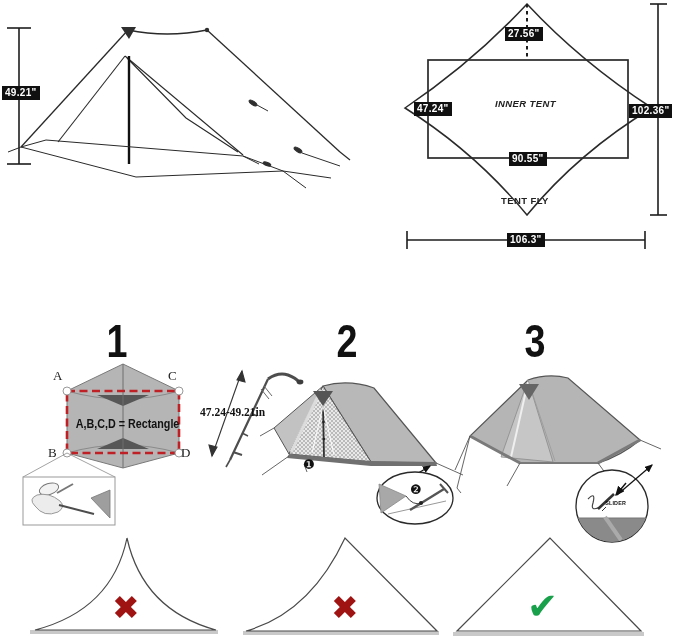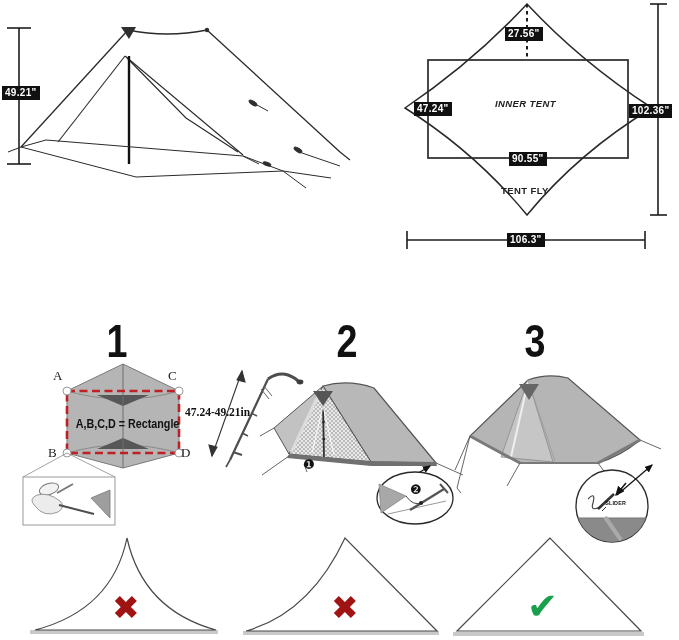--- a/index.html
+++ b/index.html
@@ -79,21 +79,21 @@
       <line x1="250" y1="231" x2="250" y2="249"></line>
       <line x1="12" y1="240" x2="250" y2="240"></line>
     </g>
   </svg>
   <span class="dim" style="left:505px;top:27px;">27.56"</span>
   <span class="dim" style="left:414px;top:102px;">47.24"</span>
   <span class="dim" style="left:629px;top:104px;">102.36"</span>
   <span class="dim" style="left:509px;top:152px;">90.55"</span>
   <span class="dim" style="left:507px;top:233px;">106.3"</span>
   <span class="plain" style="left:495px;top:98px;font-style:italic;">INNER TENT</span>
-  <span class="plain" style="left:501px;top:185px;">TENT FLY</span>
+  <span class="plain" style="left:501px;top:195px;">TENT FLY</span>
 
   <svg style="left:0;top:528px" width="679" height="112" viewBox="0 0 679 112">
     <rect x="30" y="102" width="188" height="4" fill="#c9c9c9"></rect>
     <rect x="243" y="103" width="196" height="4" fill="#c9c9c9"></rect>
     <rect x="453" y="104" width="191" height="4" fill="#c9c9c9"></rect>
     <path d="M35,102 Q112,82 127,10 Q143,82 216,102 Z" fill="#fff" stroke="#4a4a4a" stroke-width="1.2"></path>
     <path d="M345,10 Q310,85 246,103 L437,103 Z" fill="#fff" stroke="#4a4a4a" stroke-width="1.2"></path>
     <path d="M550,10 L457,103 L641,103 Z" fill="#fff" stroke="#4a4a4a" stroke-width="1.2"></path>
   </svg>
   <span class="wrong" style="left:112px;top:591px;">✖</span>
@@ -142,21 +142,21 @@
       <polygon points="227,16 222,25 230,27"></polygon>
       <polygon points="197,101 202,92 194,90"></polygon>
     </g>
   </svg>
   <span class="stepnum" style="left:95px;top:318px;">1</span>
   <span class="corner" style="left:53px;top:369px;">A</span>
   <span class="corner" style="left:168px;top:369px;">C</span>
   <span class="corner" style="left:48px;top:446px;">B</span>
   <span class="corner" style="left:181px;top:446px;">D</span>
   <span class="note" style="left:68px;top:418px;">A,B,C,D = Rectangle</span>
-  <span class="polerange" style="left:185px;top:406px;">47.24-49.21in</span>
+  <span class="polerange" style="left:200px;top:406px;">47.24-49.21in</span>
 
   <svg style="left:260px;top:365px" width="205" height="165" viewBox="0 0 205 165">
     <defs>
       <pattern id="meshp" width="4" height="4" patternUnits="userSpaceOnUse">
         <rect width="4" height="4" fill="#e9e9e9"></rect>
         <path d="M0,0 L4,4 M4,0 L0,4" stroke="#9a9a9a" stroke-width=".6"></path>
       </pattern>
       <marker id="ah2" markerWidth="8" markerHeight="8" refX="6" refY="3" orient="auto">
         <path d="M0,0 L7,3 L0,6 Z" fill="#111"></path>
       </marker>

